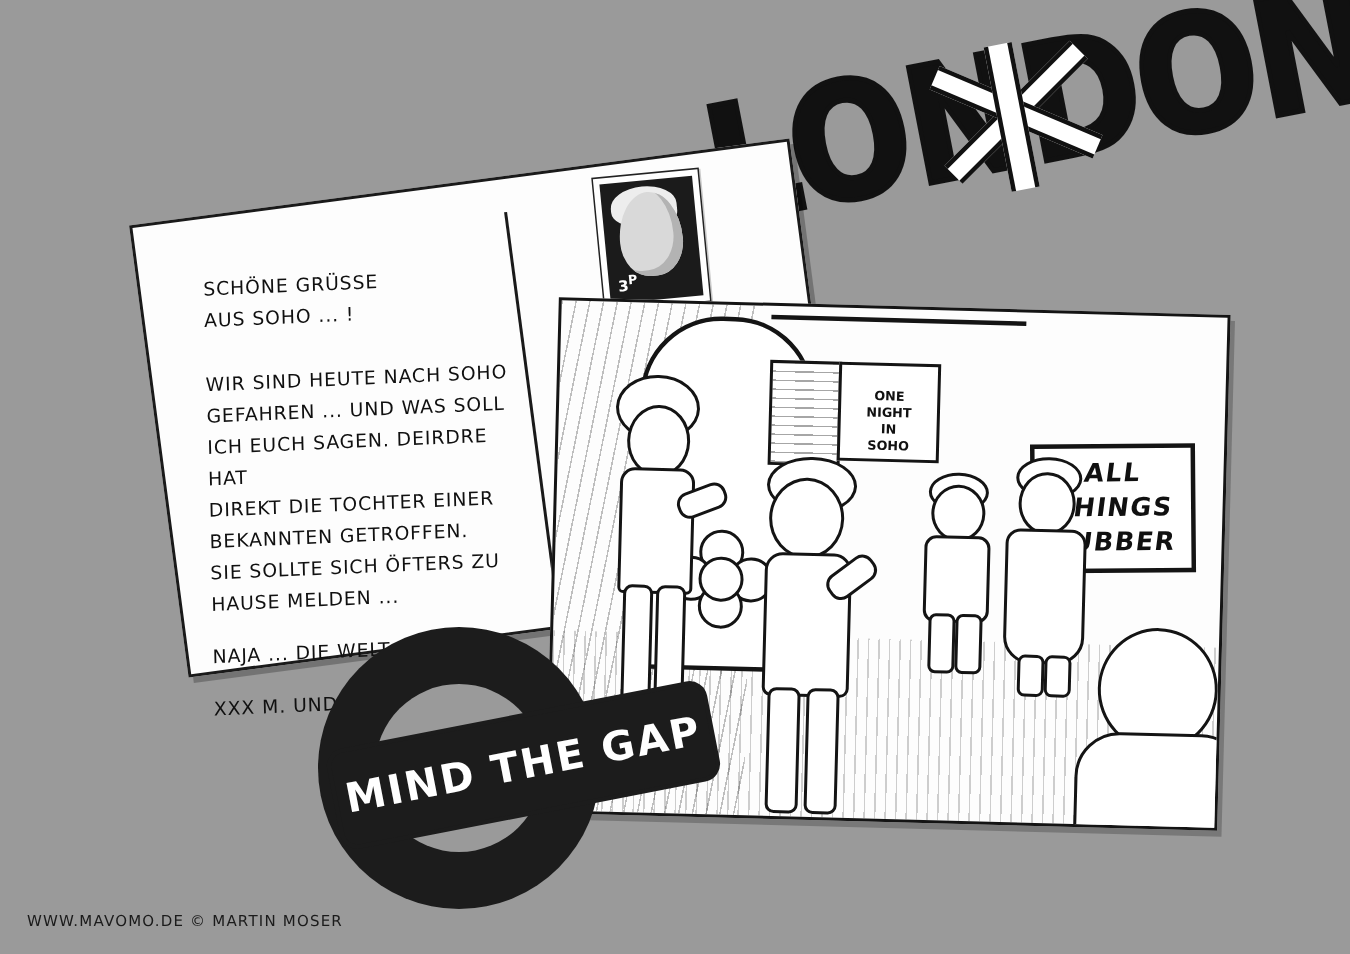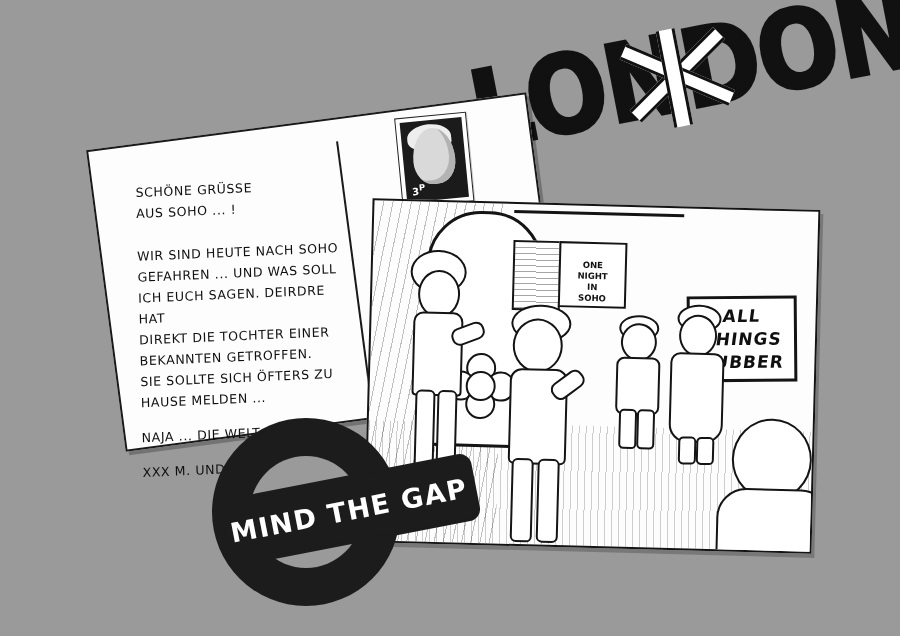--- a/index.html
+++ b/index.html
@@ -423,14 +423,15 @@
     </div>
   </div>
 
   <div id="roundel">
     <div class="ring"></div>
     <div id="bar">
       <span class="barlabel">MIND THE GAP</span>
     </div>
   </div>
 
+  <div id="credit">WWW.MAVOMO.DE © MARTIN MOSER</div>
 
 </div>
 
 </body></html>

